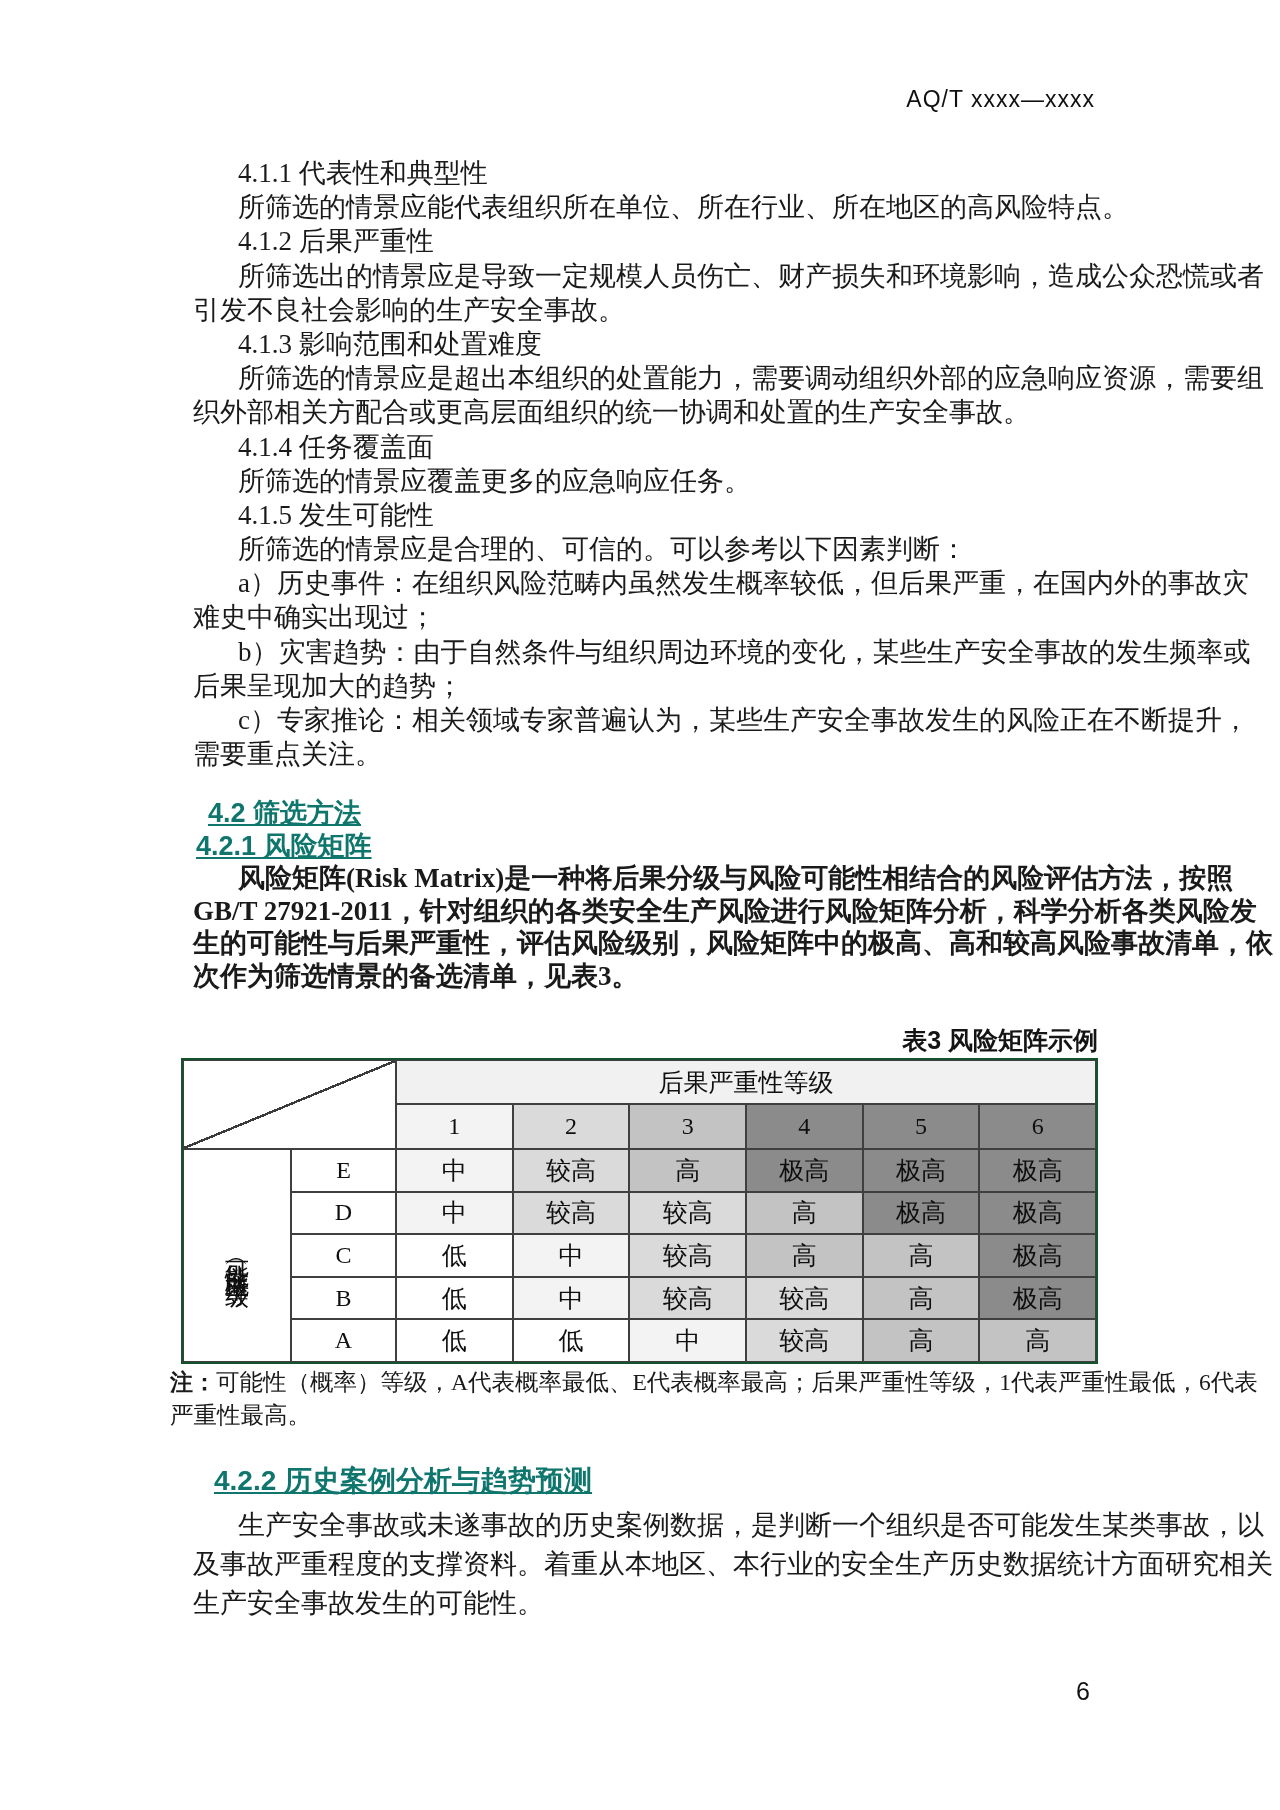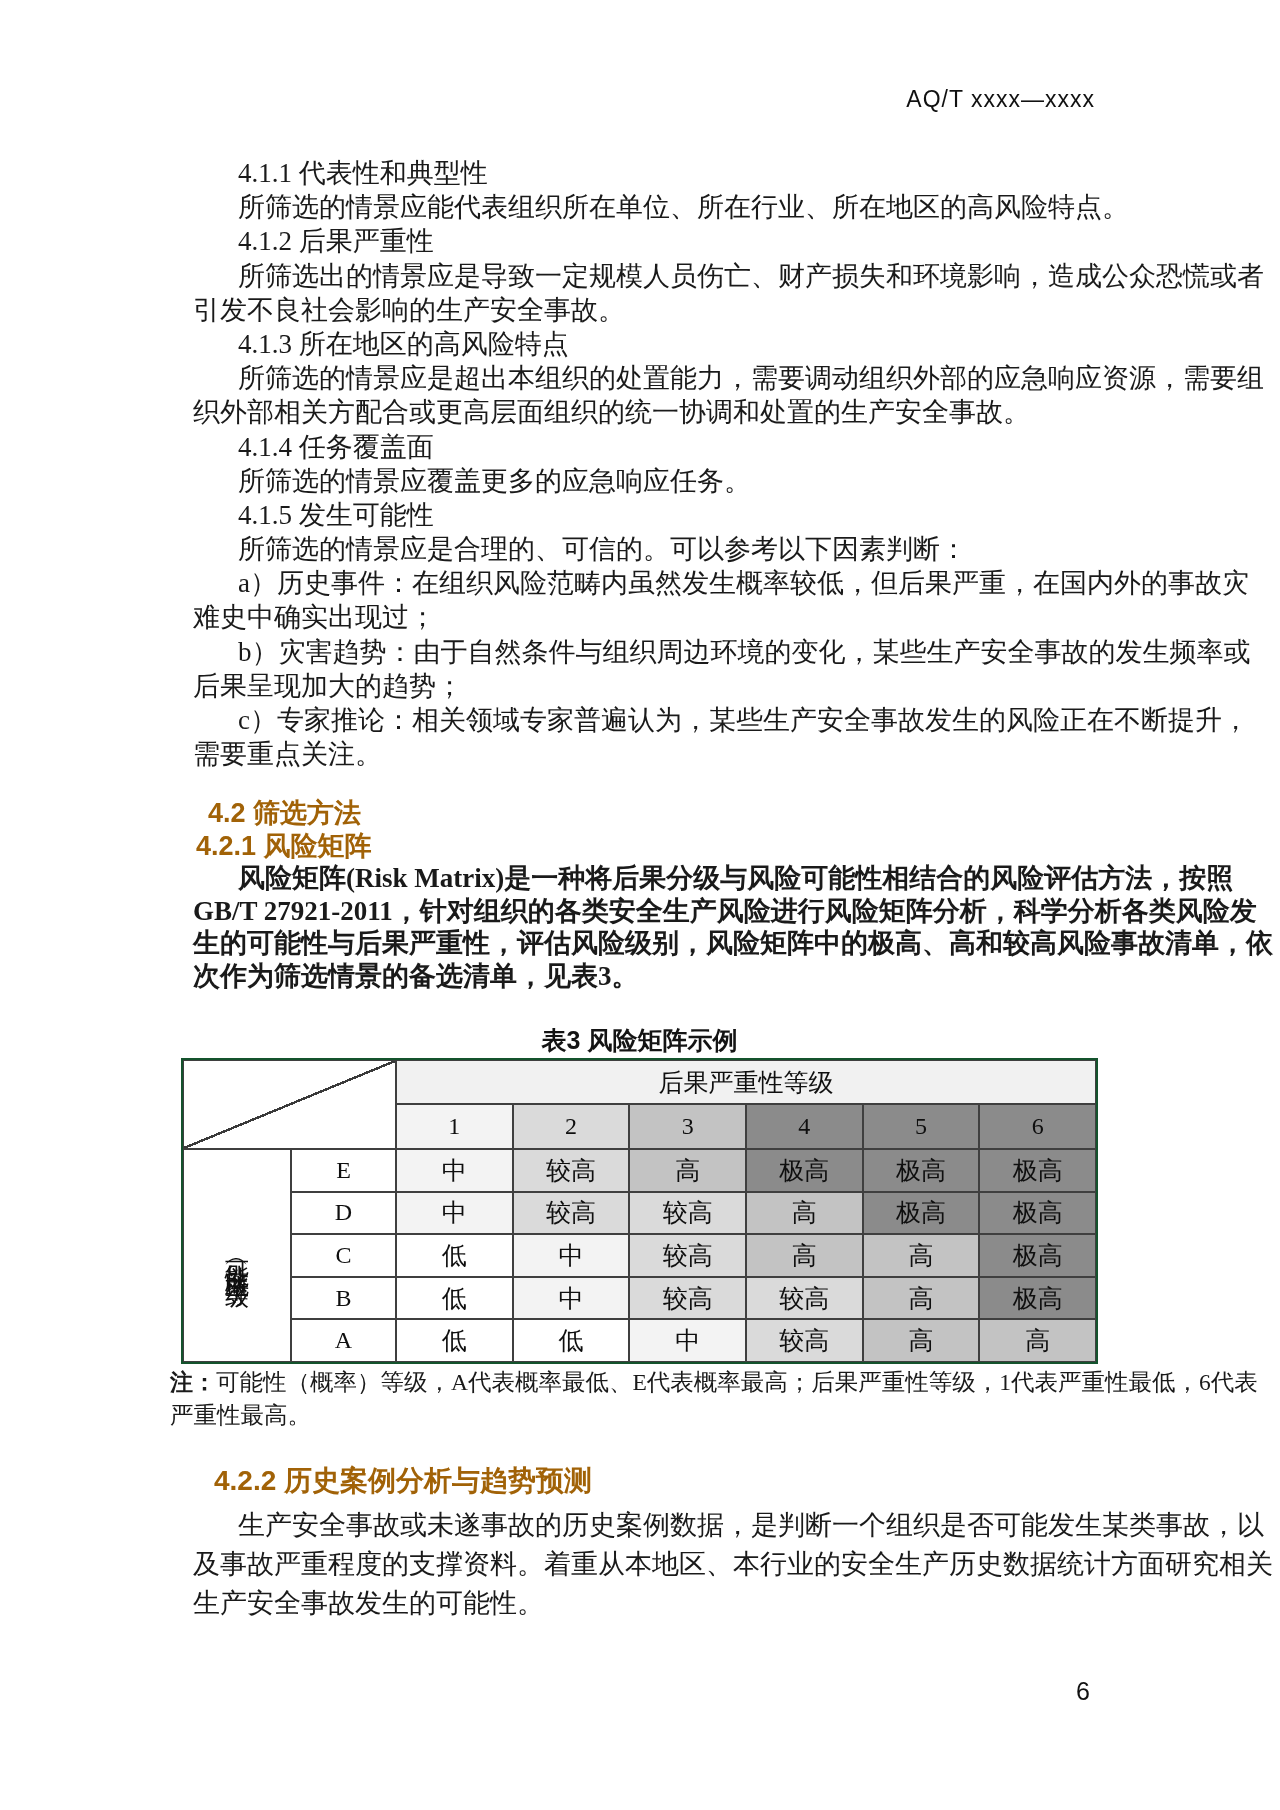--- a/index.html
+++ b/index.html
@@ -6,27 +6,27 @@
   .page{position:relative;width:1280px;height:1810px;background:#ffffff;overflow:hidden;
         font-family:"Liberation Serif","DejaVu Serif",serif;color:#1a1a1a;}
   .doc-code{position:absolute;top:86px;right:185px;
         font-family:"Liberation Sans","DejaVu Sans",sans-serif;
         font-size:23px;letter-spacing:1px;color:#111;margin-left:46px;}
   .block{position:absolute;left:193px;width:952px;}
   #block1{top:156px;}
   .bline{height:34.2px;line-height:34.2px;font-size:27px;white-space:nowrap;}
   .ind{padding-left:45px;}
   .hsec{position:absolute;font-family:"Liberation Sans","DejaVu Sans",sans-serif;
-        font-weight:bold;font-size:27px;color:#a16207;white-space:nowrap;}
+        font-weight:bold;font-size:27px;color:#0f766e;white-space:nowrap;text-decoration:underline;}
   #h42{top:795px;left:208px;}
   #h421{top:828px;left:196px;}
   #h422{top:1462px;left:166px;font-size:28px;margin-left:48px;}
   #para2{top:862px;}
   #para2 .bline{height:32.5px;line-height:32.5px;font-weight:bold;}
-  #tcap{position:absolute;top:1024px;left:181px;width:917px;text-align:center;
+  #tcap{position:absolute;top:1024px;left:181px;width:917px;text-align:right;
         font-family:"Liberation Sans","DejaVu Sans",sans-serif;
         font-weight:bold;font-size:25px;color:#141414;}
   #rtable{position:absolute;left:181px;top:1058px;width:917px;box-sizing:border-box;
         border:2px solid #14532d;display:grid;
         grid-template-columns:108px 105px repeat(6,1fr);
         grid-template-rows:44px 45px 42.6px 42.6px 42.6px 42.6px 42.6px;}
   .tc{border:1px solid #3f3f3f;box-sizing:border-box;display:flex;
         align-items:center;justify-content:center;font-size:25px;color:#0f0f0f;
         background:#ffffff;}
   .corner{background:linear-gradient(to bottom right,
@@ -48,21 +48,21 @@
 <div class="page">
 
   <div class="doc-code">AQ/T xxxx—xxxx</div>
 
   <div id="block1" class="block">
       <div class="bline ind">4.1.1 代表性和典型性</div>
       <div class="bline ind">所筛选的情景应能代表组织所在单位、所在行业、所在地区的高风险特点。</div>
       <div class="bline ind">4.1.2 后果严重性</div>
       <div class="bline ind">所筛选出的情景应是导致一定规模人员伤亡、财产损失和环境影响，造成公众恐慌或者</div>
       <div class="bline">引发不良社会影响的生产安全事故。</div>
-      <div class="bline ind">4.1.3 所在地区的高风险特点</div>
+      <div class="bline ind">4.1.3 影响范围和处置难度</div>
       <div class="bline ind">所筛选的情景应是超出本组织的处置能力，需要调动组织外部的应急响应资源，需要组</div>
       <div class="bline">织外部相关方配合或更高层面组织的统一协调和处置的生产安全事故。</div>
       <div class="bline ind">4.1.4 任务覆盖面</div>
       <div class="bline ind">所筛选的情景应覆盖更多的应急响应任务。</div>
       <div class="bline ind">4.1.5 发生可能性</div>
       <div class="bline ind">所筛选的情景应是合理的、可信的。可以参考以下因素判断：</div>
       <div class="bline ind">a）历史事件：在组织风险范畴内虽然发生概率较低，但后果严重，在国内外的事故灾</div>
       <div class="bline">难史中确实出现过；</div>
       <div class="bline ind">b）灾害趋势：由于自然条件与组织周边环境的变化，某些生产安全事故的发生频率或</div>
       <div class="bline">后果呈现加大的趋势；</div>

